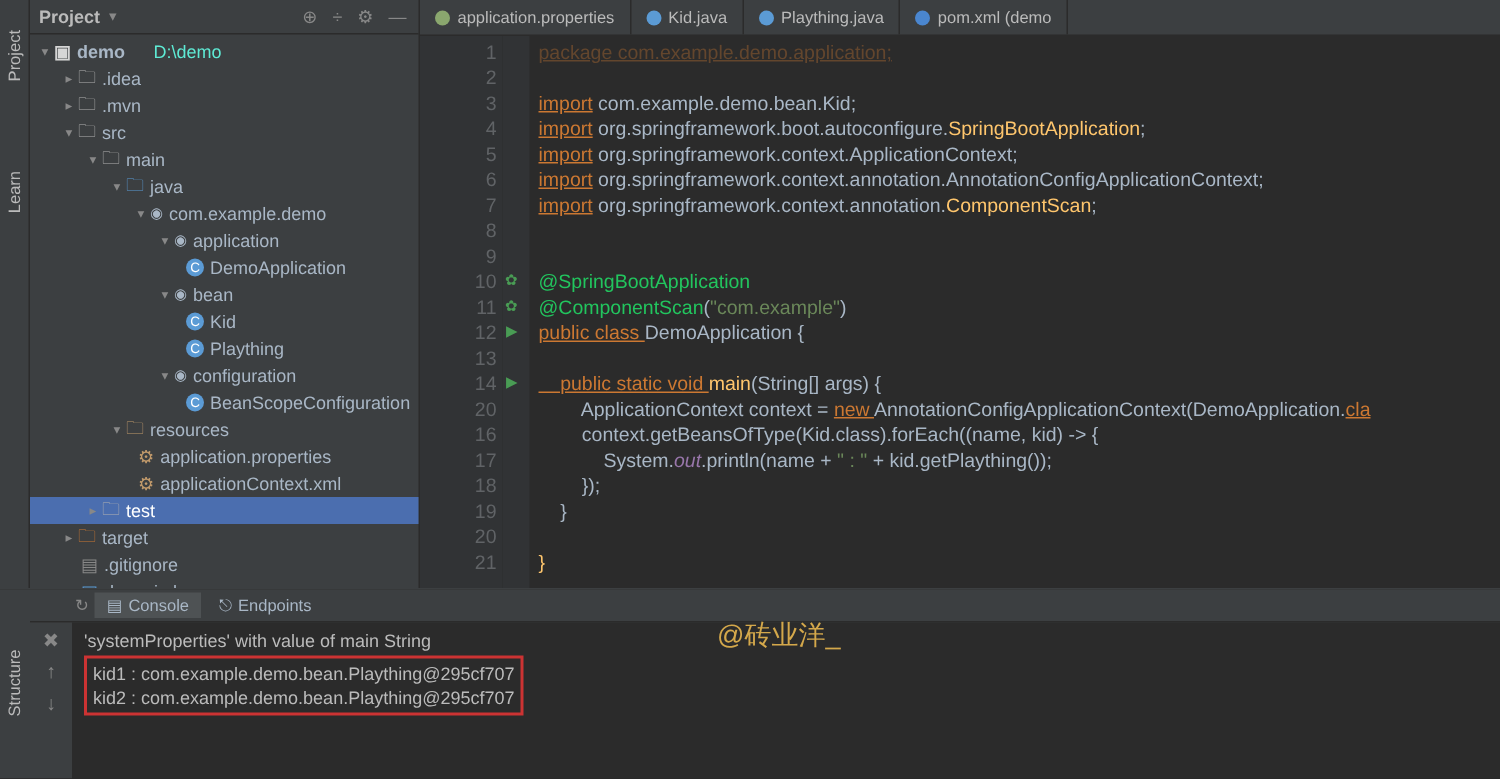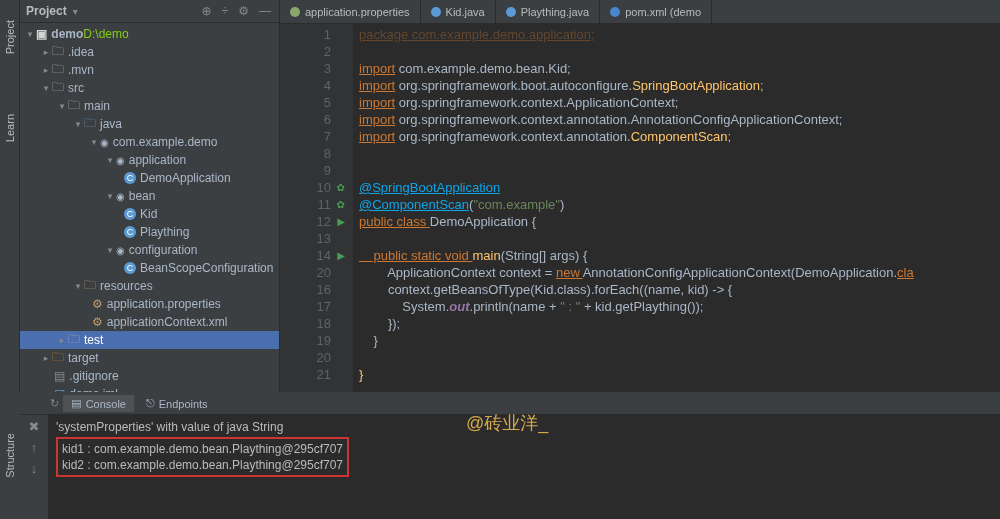--- a/index.html
+++ b/index.html
@@ -20,60 +20,60 @@
 .tree { flex:1; overflow:auto; padding:2px 0; }
 .tree-row { display:flex; align-items:center; height:18px; padding-left:4px; cursor:pointer; white-space:nowrap; }
 .tree-row.sel { background:#4b6eaf; color:#fff; }
 .tw { display:inline-block; width:12px; text-align:center; color:#888; font-size:9px; }
 .ic-folder { color:#b0b0b0; margin-right:4px; }
 .ic-mod { color:#d6d6d6; font-weight:bold; margin-right:4px; }
 .ic-pkg { color:#a9b7c6; margin-right:4px; font-size:10px; }
 .ic-cls { display:inline-flex; width:12px; height:12px; border-radius:50%; background:#5b9bd5; color:#fff; font-size:9px; align-items:center; justify-content:center; margin-right:4px; }
 .ic-xml { color:#c19a6b; margin-right:4px; }
 .ic-file { color:#888; margin-right:4px; }
-.dim { color:#84cc16; margin-left:0; }
+.dim { color:#5eead4; margin-left:19px; }
 
 .editor { flex:1; display:flex; flex-direction:column; background:#2b2b2b; min-width:0; }
 .tabs { display:flex; background:#3c3f41; height:24px; border-bottom:1px solid #2b2b2b; overflow:hidden; }
 .tab { display:flex; align-items:center; padding:0 10px; gap:5px; font-size:11px; color:#bbb; border-right:1px solid #2b2b2b; cursor:pointer; white-space:nowrap; }
 .tab.active { background:#4e5254; color:#fff; }
 .tab .dot { width:10px; height:10px; border-radius:50%; display:inline-block; }
 .dot-prop { background:#8aa76e; }
 .dot-java { background:#5b9bd5; }
 .dot-m { background:#4a86cf; }
 
 .code-area { flex:1; display:flex; overflow:hidden; font-family:Consolas,monospace; font-size:13px; line-height:17px; }
 .gut { width:55px; background:#313335; text-align:right; padding:2px 4px 2px 0; color:#606366; user-select:none; position:relative; }
 .gut .ln { height:17px; position:relative; }
 .gut .mk { position:absolute; right:-14px; font-size:10px; color:#499c54; }
 .gut-icons { width:18px; background:#313335; }
 .code { flex:1; padding:2px 6px; white-space:pre; overflow:hidden; }
 .kw { color:#cc7832;text-decoration:underline; }
 .str { color:#6a8759; }
-.ann { color:#0ea5e9;text-decoration:underline; }
+.ann { color:#22c55e; }
 .cls { color:#a9b7c6; }
 .fn { color:#ffc66d; }
 .pkg-y { color:#ffc66d; }
-.fld { color:#9876aa; font-style:italic;font-weight:bold; }
+.fld { color:#9876aa; font-style:italic; }
 
 .bottom { flex:1; background:#2b2b2b; border-top:1px solid #3c3f41; display:flex; }
 .b-strip { width:20px; background:#3c3f41; display:flex; flex-direction:column; align-items:center; padding-top:40px; gap:50px; }
 .b-strip span { writing-mode:vertical-rl; transform:rotate(180deg); font-size:11px; color:#bbb; cursor:pointer; }
 .b-main { flex:1; display:flex; flex-direction:column; }
 .run-hd { background:#3c3f41; height:20px; display:flex; align-items:center; padding:0 8px; gap:8px; font-size:11px; color:#bbb; border-bottom:1px solid #2b2b2b; }
 .run-hd .rt { background:#4e5254; padding:2px 8px; }
 .con-tabs { background:#3c3f41; height:22px; display:flex; align-items:center; gap:4px; padding-left:30px; border-bottom:1px solid #2b2b2b; font-size:11px; }
 .con-tab { padding:2px 8px; cursor:pointer; display:flex; align-items:center; gap:4px; }
 .con-tab.active { background:#4e5254; }
 .con-body { flex:1; display:flex; }
 .con-ico { width:28px; background:#3c3f41; display:flex; flex-direction:column; align-items:center; padding-top:4px; gap:6px; }
 .con-ico span { color:#888; cursor:pointer; font-size:13px; }
 .con-out { flex:1; padding:4px 8px; font-family:Consolas,monospace; font-size:12px; line-height:16px; color:#bbb; position:relative; }
 .hlbox { border:2px solid #cc3333; padding:2px 4px; display:inline-block; margin-top:2px; }
-.wm { position:absolute; top:0; left:418px; color:#d4a84b; font-size:18px; font-family:sans-serif; }
+.wm { position:absolute; top:0; left:430px; color:#d4a84b; font-size:18px; font-family:sans-serif; }
 </style>
 </head>
 <body>
 
 <div class="ide">
   <div class="top-row">
     <div class="left-strip">
       <span>Project</span>
       <span>Learn</span>
     </div>
@@ -277,21 +277,21 @@
             <span>Endpoints</span>
           </div>
       </div>
       <div class="con-body">
         <div class="con-ico">
           <span>✖</span>
           <span>↑</span>
           <span>↓</span>
         </div>
         <div class="con-out">
-<div>'systemProperties' with value of java String</div>
+<div>'systemProperties' with value of main String</div>
 <div class="hlbox">
 <div>kid1 : com.example.demo.bean.Plaything@295cf707</div>
 <div>kid2 : com.example.demo.bean.Plaything@295cf707</div>
 </div>
 <div class="wm">@砖业洋_</div>
 
         </div>
       </div>
     </div>
   </div>

